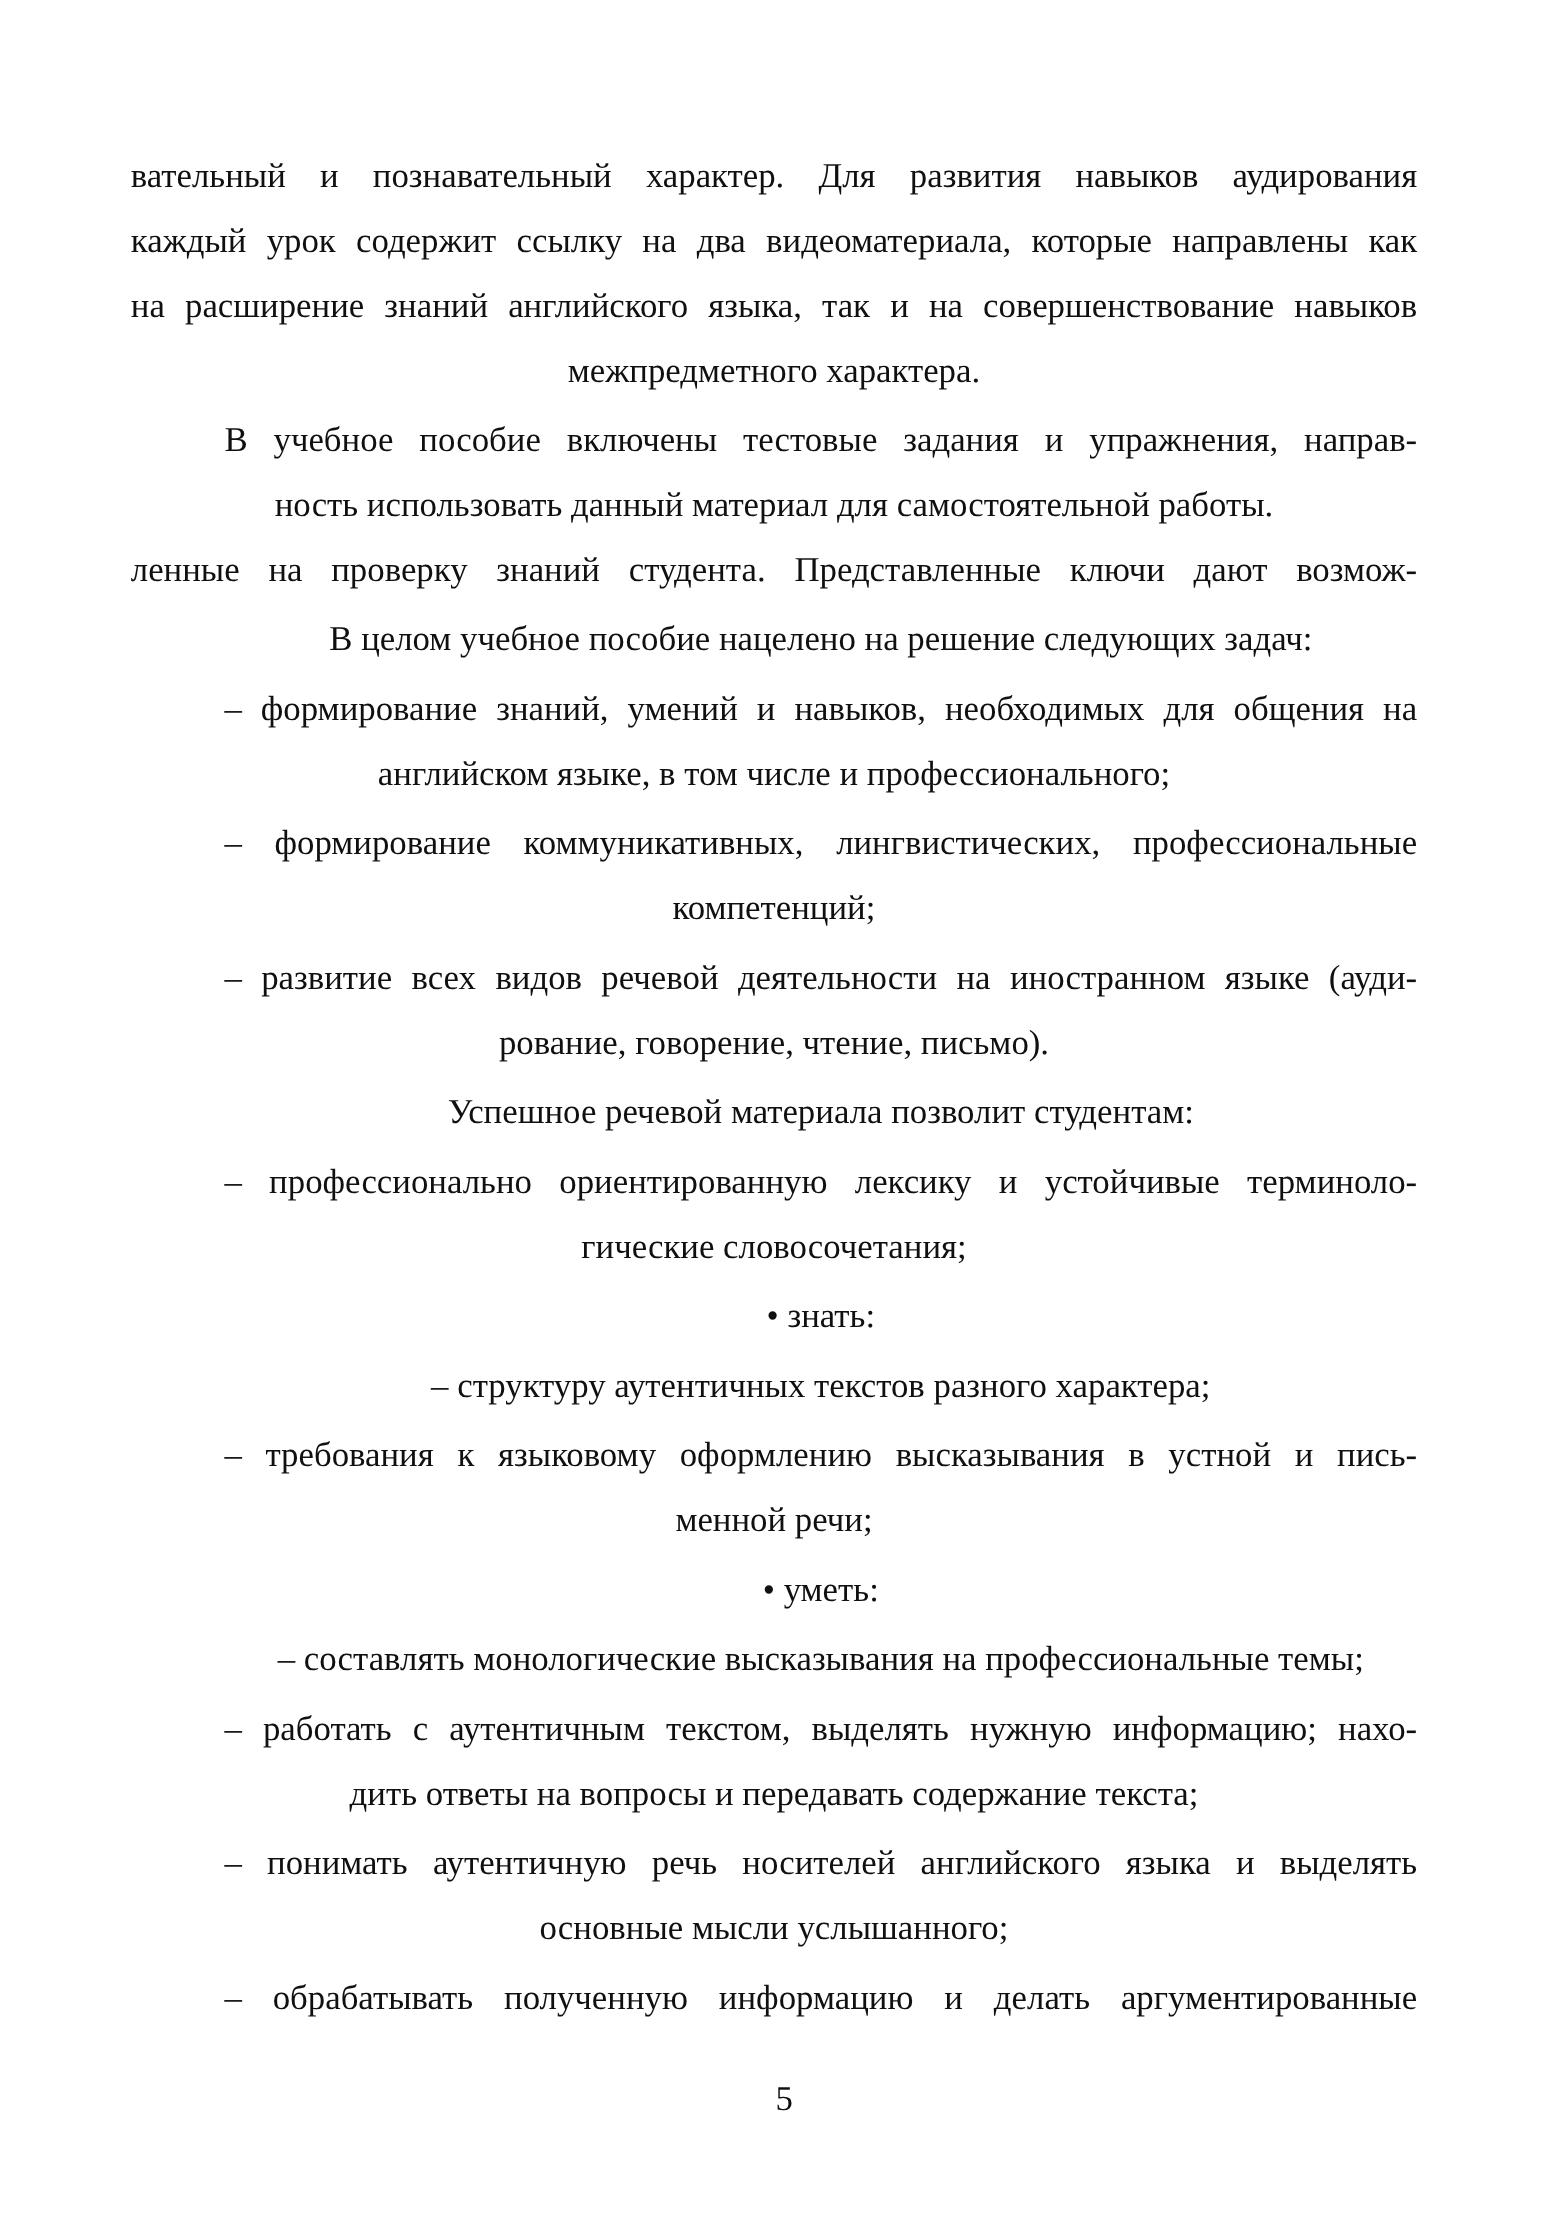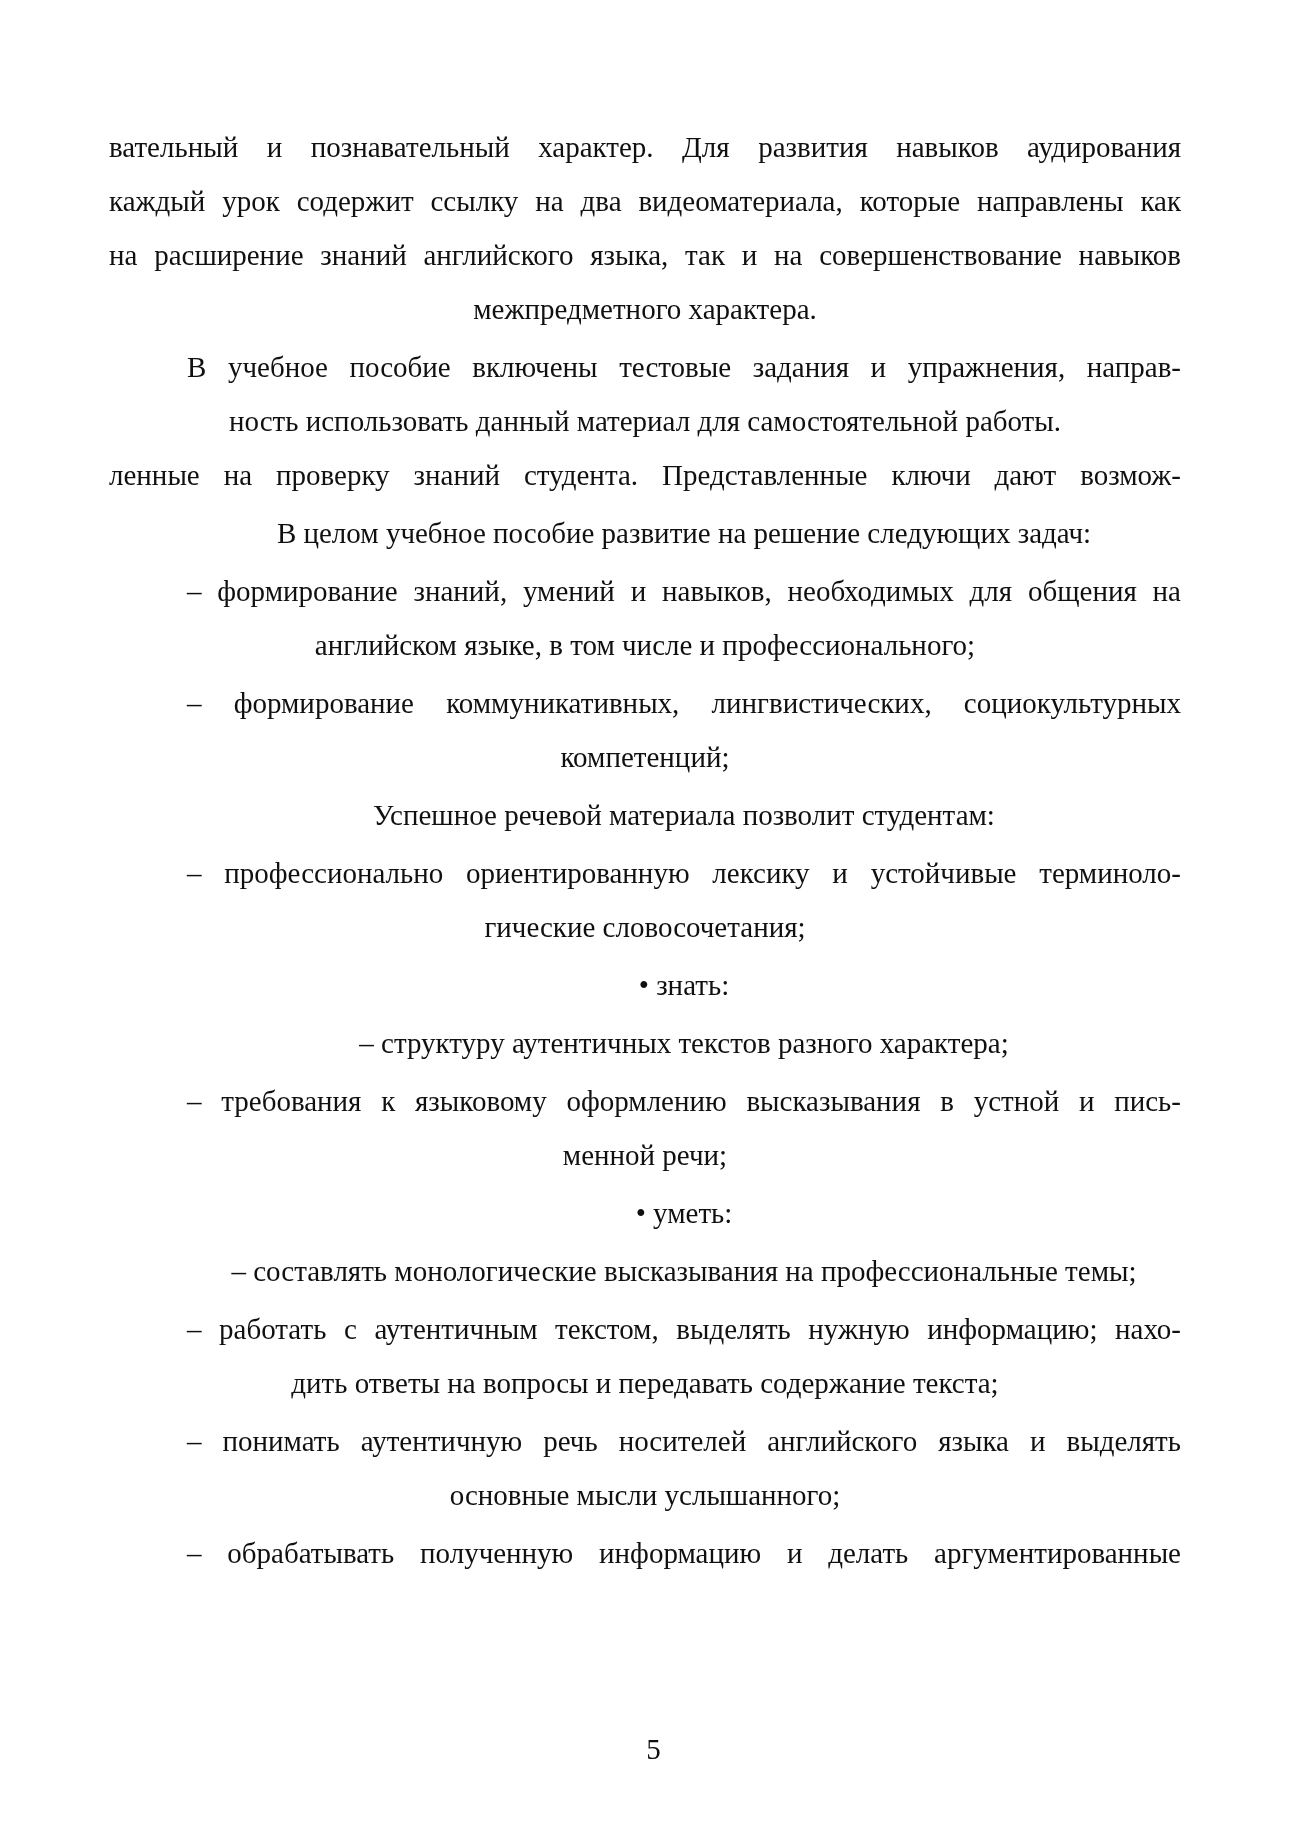--- a/index.html
+++ b/index.html
@@ -61,29 +61,33 @@
         <div class="line just">каждый урок содержит ссылку на два видеоматериала, которые направлены как</div>
         <div class="line just">на расширение знаний английского языка, так и на совершенствование навыков</div>
         <div class="line">межпредметного характера.</div>
       </div>
       <div class="para">
         <div class="line just ind">В учебное пособие включены тестовые задания и упражнения, направ-</div>
         <div class="line">ность использовать данный материал для самостоятельной работы.</div>
         <div class="line just">ленные на проверку знаний студента. Представленные ключи дают возмож-</div>
       </div>
       <div class="para">
-        <div class="line ind">В целом учебное пособие развитие на решение следующих задач:</div>
+        <div class="line ind">В целом учебное пособие нацелено на решение следующих задач:</div>
       </div>
       <div class="para">
         <div class="line just ind">– формирование знаний, умений и навыков, необходимых для общения на</div>
         <div class="line">английском языке, в том числе и профессионального;</div>
       </div>
       <div class="para">
-        <div class="line just ind">– формирование коммуникативных, лингвистических, социокультурных</div>
+        <div class="line just ind">– формирование коммуникативных, лингвистических, профессиональные</div>
         <div class="line">компетенций;</div>
+      </div>
+      <div class="para">
+        <div class="line just ind">– развитие всех видов речевой деятельности на иностранном языке (ауди-</div>
+        <div class="line">рование, говорение, чтение, письмо).</div>
       </div>
       <div class="para">
         <div class="line ind">Успешное речевой материала позволит студентам:</div>
       </div>
       <div class="para">
         <div class="line just ind">– профессионально ориентированную лексику и устойчивые терминоло-</div>
         <div class="line">гические словосочетания;</div>
       </div>
       <div class="para">
         <div class="line ind">• знать:</div>

